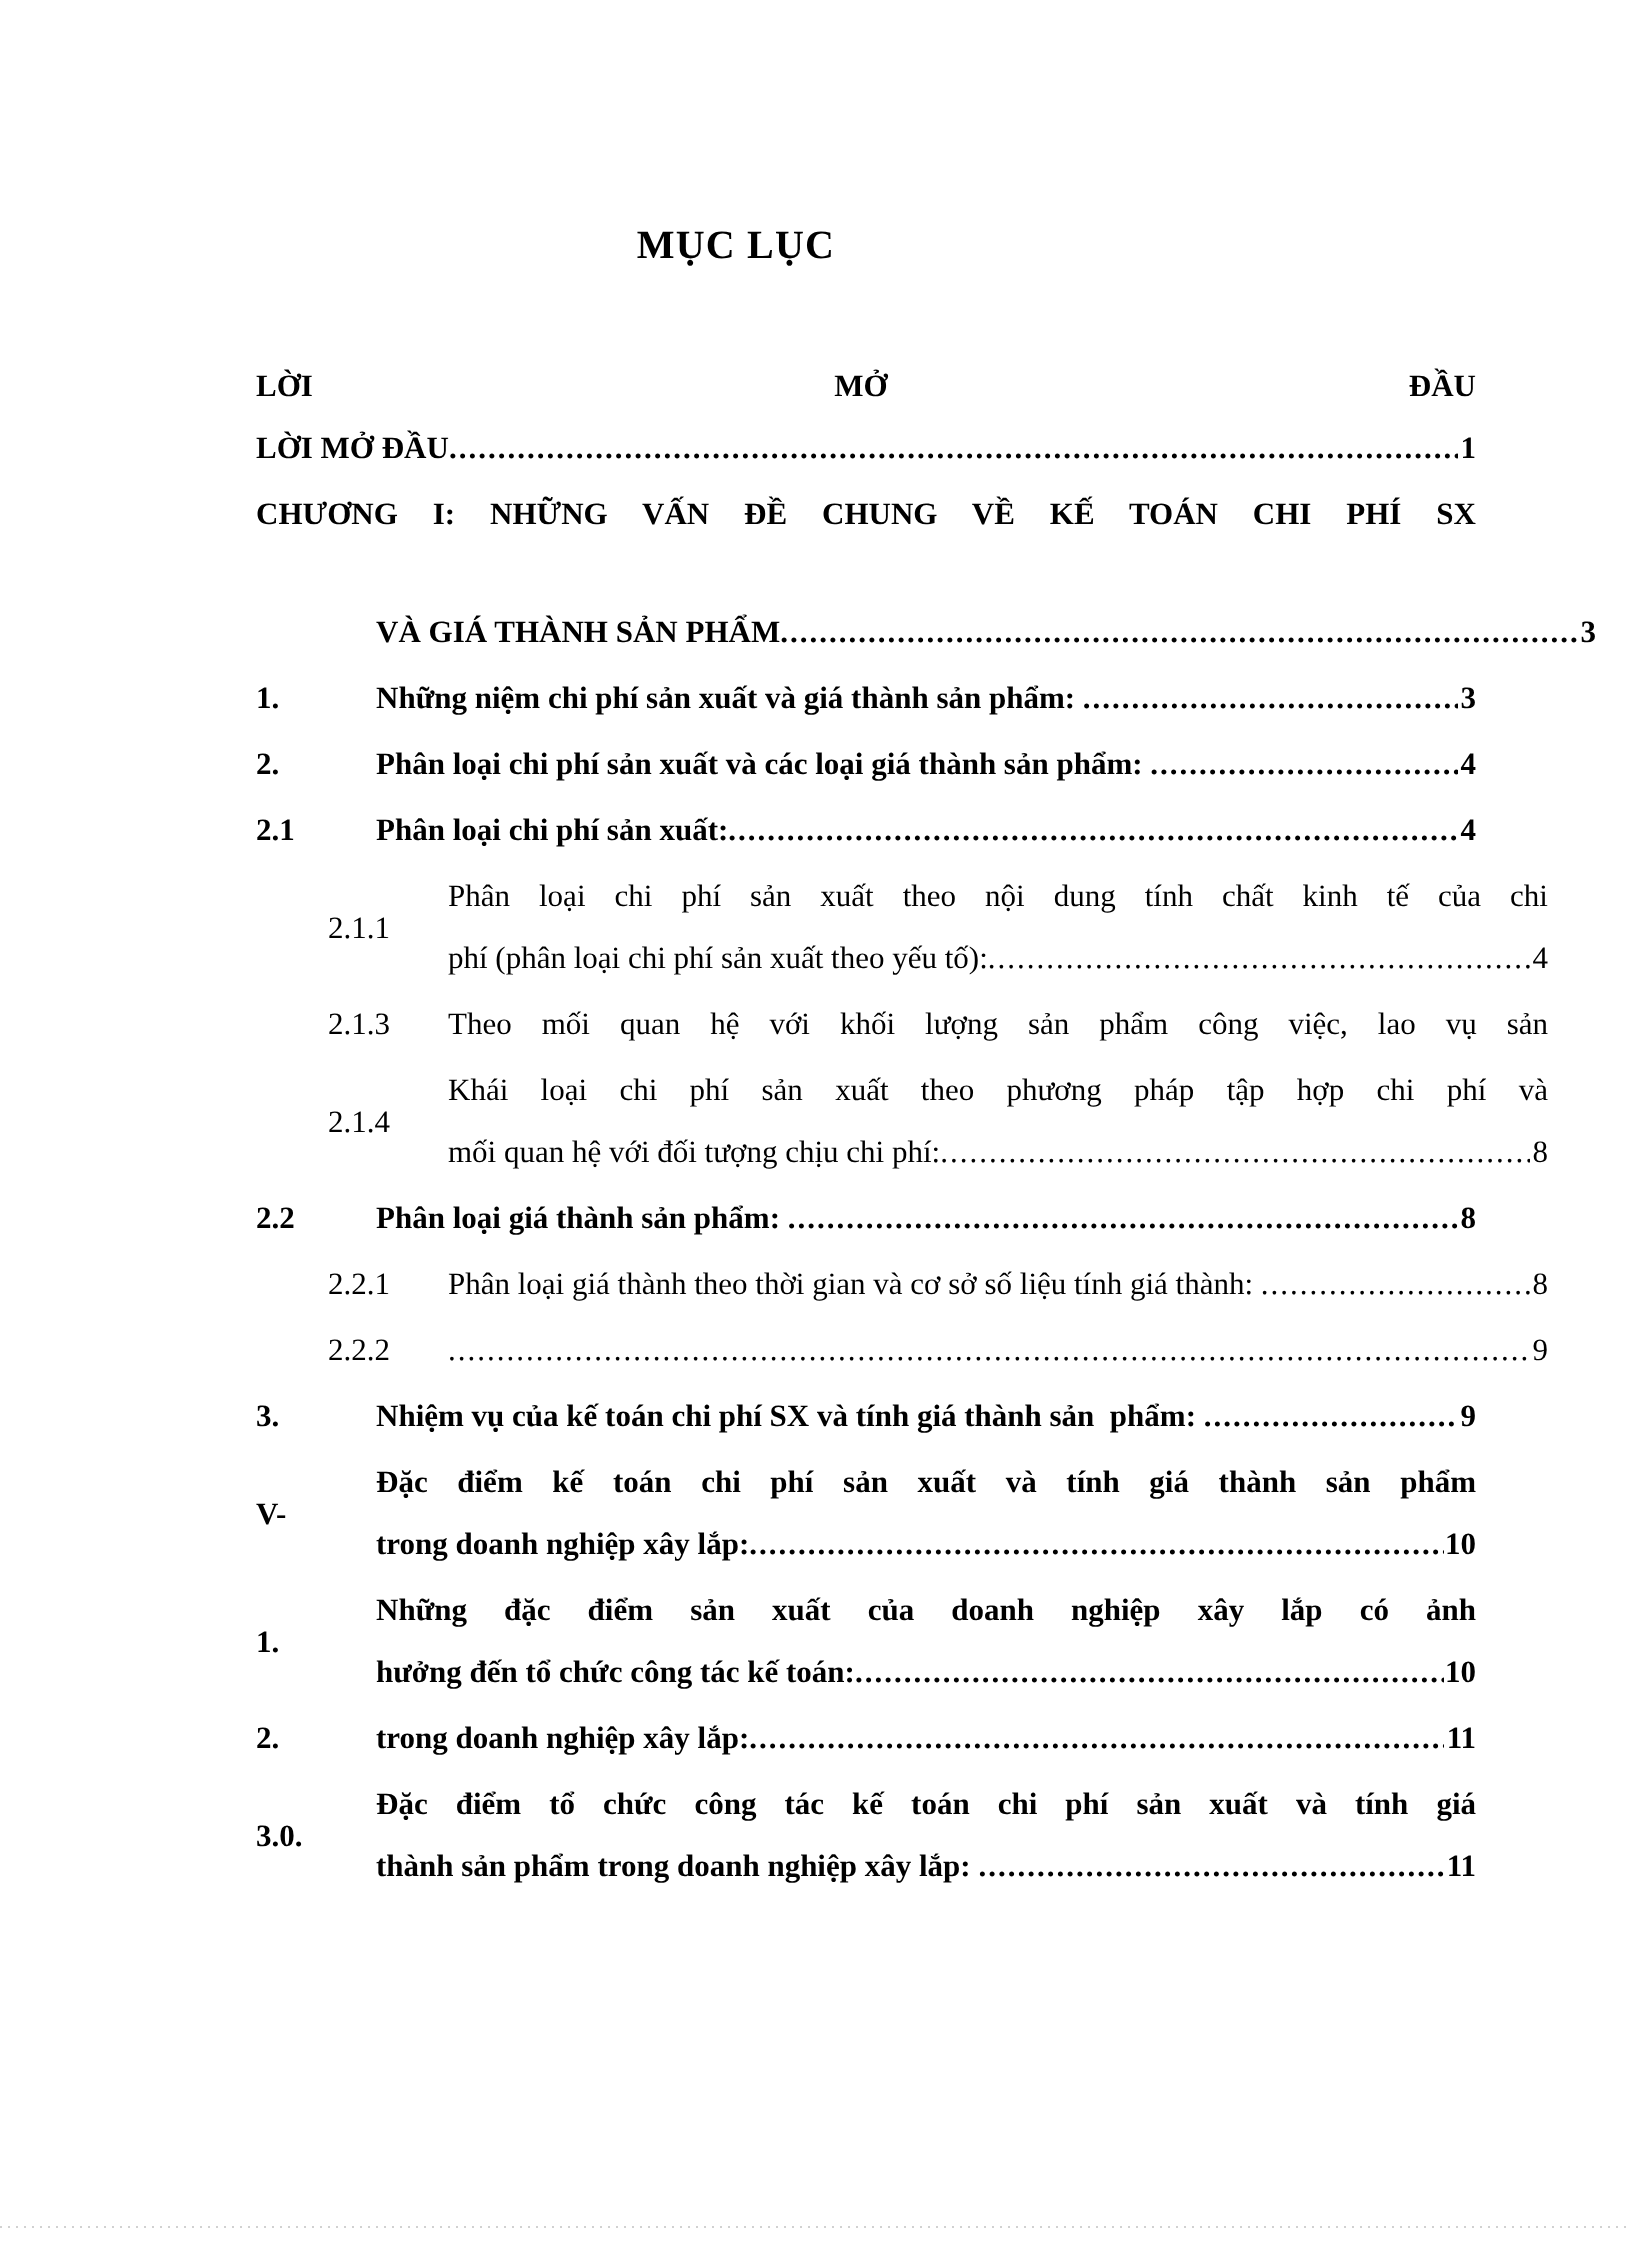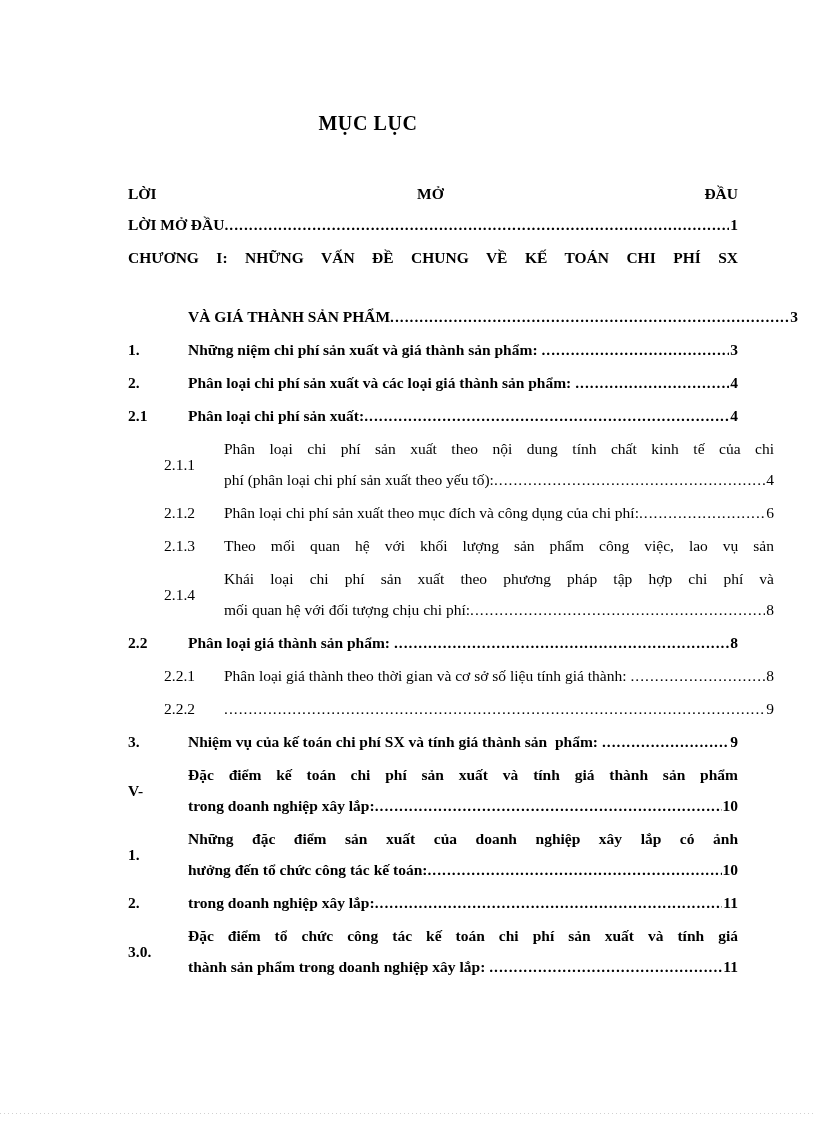--- a/index.html
+++ b/index.html
@@ -181,30 +181,20 @@
         <div class="entry-body">
           <div class="wrap-block">Phân loại chi phí sản xuất theo nội dung tính chất kinh tế của chi</div>
           <div class="leader-row">
             <span class="leader-label">phí (phân loại chi phí sản xuất theo yếu tố):</span>
             <span class="leader-dots"></span>
             <span class="leader-page">4</span>
           </div>
         </div>
       </div>
       <div class="toc-entry w-reg">
-        <div class="entry-num">2.1.2</div>
-        <div class="entry-body">
-          <div class="leader-row">
-            <span class="leader-label">Phân loại chi phí sản xuất theo mục đích và công dụng của chi phí:</span>
-            <span class="leader-dots"></span>
-            <span class="leader-page">6</span>
-          </div>
-        </div>
-      </div>
-      <div class="toc-entry w-reg">
         <div class="entry-num">2.1.3</div>
         <div class="entry-body">
           <div class="wrap-block">Theo mối quan hệ với khối lượng sản phẩm công việc, lao vụ sản</div>
         </div>
       </div>
       <div class="toc-entry w-reg">
         <div class="entry-num">2.1.4</div>
         <div class="entry-body">
           <div class="wrap-block">Khái loại chi phí sản xuất theo phương pháp tập hợp chi phí và</div>
           <div class="leader-row">

